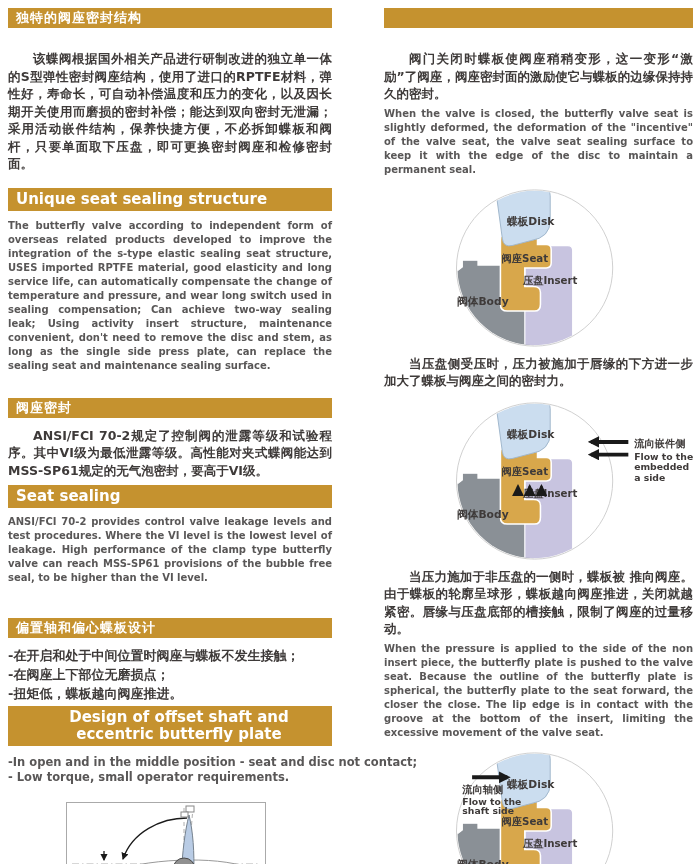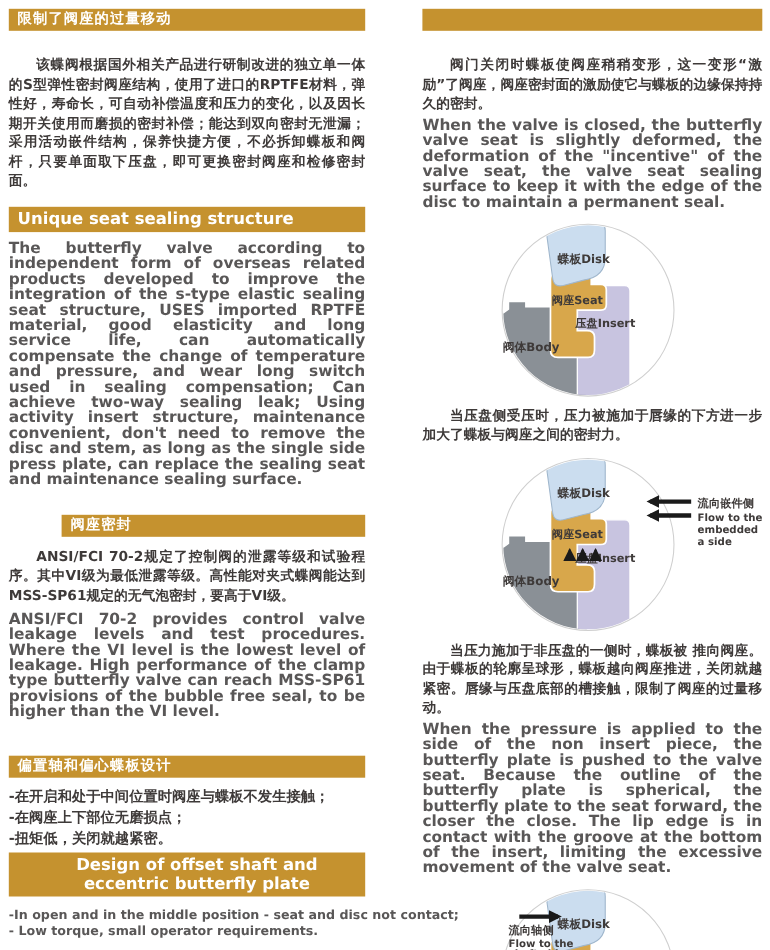--- a/index.html
+++ b/index.html
@@ -17,28 +17,28 @@
   .col-left{left:8px;width:324px;}
   .col-right{left:384px;width:309px;}
   .bar{background:var(--accent);color:#fff;padding:3px 8px;margin:0;}
   .bar-zh{font-size:13px;line-height:14px;font-weight:700;letter-spacing:1px;}
   .bar-en{font-size:15px;line-height:17px;font-weight:600;}
   .bar-pad{padding-left:26px;}
   .bar-empty{height:20px;}
   .p-zh{color:var(--text-zh);font-size:12.5px;line-height:17.5px;font-weight:600;
         text-align:justify;margin:0;}
   .indent{text-indent:2em;}
-  .p-en{color:var(--text-en);font-size:14px;line-height:14px;font-weight:600;
+  .p-en{color:var(--text-en);font-size:10px;line-height:14px;font-weight:600;
         text-align:justify;margin:0;}
   .bullets-zh{color:var(--text-zh);font-size:13px;line-height:19px;font-weight:700;margin:0;}
   .bullets-en{color:var(--text-en);font-size:11.5px;line-height:15px;font-weight:600;margin:0;}
   .bullets-zh div,.bullets-en div{white-space:nowrap;}
   .mt4{margin-top:4px;}.mt6{margin-top:6px;}.mt8{margin-top:8px;}.mt9{margin-top:9px;}
   .mt10{margin-top:22px;}.mt15{margin-top:15px;}.mt16{margin-top:16px;}
-  .mt25{margin-top:25px;margin-left:48px;}.mt33{margin-top:33px;}.mt3{margin-top:3px;text-align:center;}.mt7{margin-top:7px;}
+  .mt25{margin-top:25px;}.mt33{margin-top:33px;}.mt3{margin-top:3px;text-align:center;}.mt7{margin-top:7px;}
   .valve-svg{display:block;margin-top:8px;}
   .figure-box{margin:17px 0 0 58px;display:block;}
   .dlbl{font-size:11px;font-weight:700;fill:var(--text-zh);}
   .dlbl-sm{font-size:10.5px;font-weight:700;fill:var(--text-zh);}
   .flbl-zh{font-size:10.5px;font-weight:700;fill:var(--text-zh);}
   .flbl-en{font-size:9.5px;font-weight:600;fill:var(--text-zh);}
   .fig-lbl{font-size:10px;font-weight:600;fill:var(--text-zh);}
   .thick-arrow{stroke:#1a1a1a;stroke-width:4;}
   .thin-arrow{stroke:#1a1a1a;stroke-width:1.3;fill:none;}
   .small-up-arrow{stroke:#1a1a1a;stroke-width:2.2;}
@@ -70,36 +70,37 @@
     </g>
     <circle cx="150" cy="85" r="80" fill="none" style="stroke:var(--circle-stroke);stroke-width:1"></circle>
     <text x="146" y="41" text-anchor="middle" class="dlbl">蝶板Disk</text>
     <text x="140" y="79" text-anchor="middle" class="dlbl-sm">阀座Seat</text>
     <text x="166" y="101" text-anchor="middle" class="dlbl-sm">压盘Insert</text>
     <text x="97" y="123" text-anchor="middle" class="dlbl">阀体Body</text>
   </g>
 </svg>
 
 <div class="col col-left">
-  <div class="bar bar-zh">限制了阀座的过量移动</div>
+  <div class="bar bar-zh">独特的阀座密封结构</div>
   <p class="p-zh indent mt10">该蝶阀根据国外相关产品进行研制改进的独立单一体的S型弹性密封阀座结构，使用了进口的RPTFE材料，弹性好，寿命长，可自动补偿温度和压力的变化，以及因长期开关使用而磨损的密封补偿；能达到双向密封无泄漏；采用活动嵌件结构，保养快捷方便，不必拆卸蝶板和阀杆，只要单面取下压盘，即可更换密封阀座和检修密封面。</p>
 
   <div class="bar bar-en mt15">Unique seat sealing structure</div>
   <p class="p-en mt8">The butterfly valve according to independent form of overseas related products developed to improve the integration of the s-type elastic sealing seat structure, USES imported RPTFE material, good elasticity and long service life, can automatically compensate the change of temperature and pressure, and wear long switch used in sealing compensation; Can achieve two-way sealing leak; Using activity insert structure, maintenance convenient, don't need to remove the disc and stem, as long as the single side press plate, can replace the sealing seat and maintenance sealing surface.</p>
 
   <div class="bar bar-zh mt25">阀座密封</div>
   <p class="p-zh indent mt9">ANSI/FCI 70-2规定了控制阀的泄露等级和试验程序。其中VI级为最低泄露等级。高性能对夹式蝶阀能达到MSS-SP61规定的无气泡密封，要高于VI级。</p>
 
+  <div class="bar bar-en mt6">Seat sealing</div>
   <p class="p-en mt7">ANSI/FCI 70-2 provides control valve leakage levels and test procedures. Where the VI level is the lowest level of leakage. High performance of the clamp type butterfly valve can reach MSS-SP61 provisions of the bubble free seal, to be higher than the VI level.</p>
 
   <div class="bar bar-zh mt33">偏置轴和偏心蝶板设计</div>
   <div class="bullets-zh mt8">
     <div>-在开启和处于中间位置时阀座与蝶板不发生接触；</div>
     <div>-在阀座上下部位无磨损点；</div>
-    <div>-扭矩低，关闭就越紧密。</div>
+    <div>-扭矩低，蝶板越向阀座推进。</div>
   </div>
 
   <div class="bar bar-en bar-pad mt3">Design of offset shaft and eccentric butterfly plate</div>
   <div class="bullets-en mt9">
     <div>-In open and in the middle position - seat and disc not contact;</div>
     <div>- Low torque, small operator requirements.</div>
   </div>
 
   <svg class="figure-box" width="200" height="140" viewBox="0 0 200 140">
     <rect x="0.5" y="0.5" width="199" height="139" fill="#ffffff" stroke="#aaaaaa" stroke-width="1"></rect>

